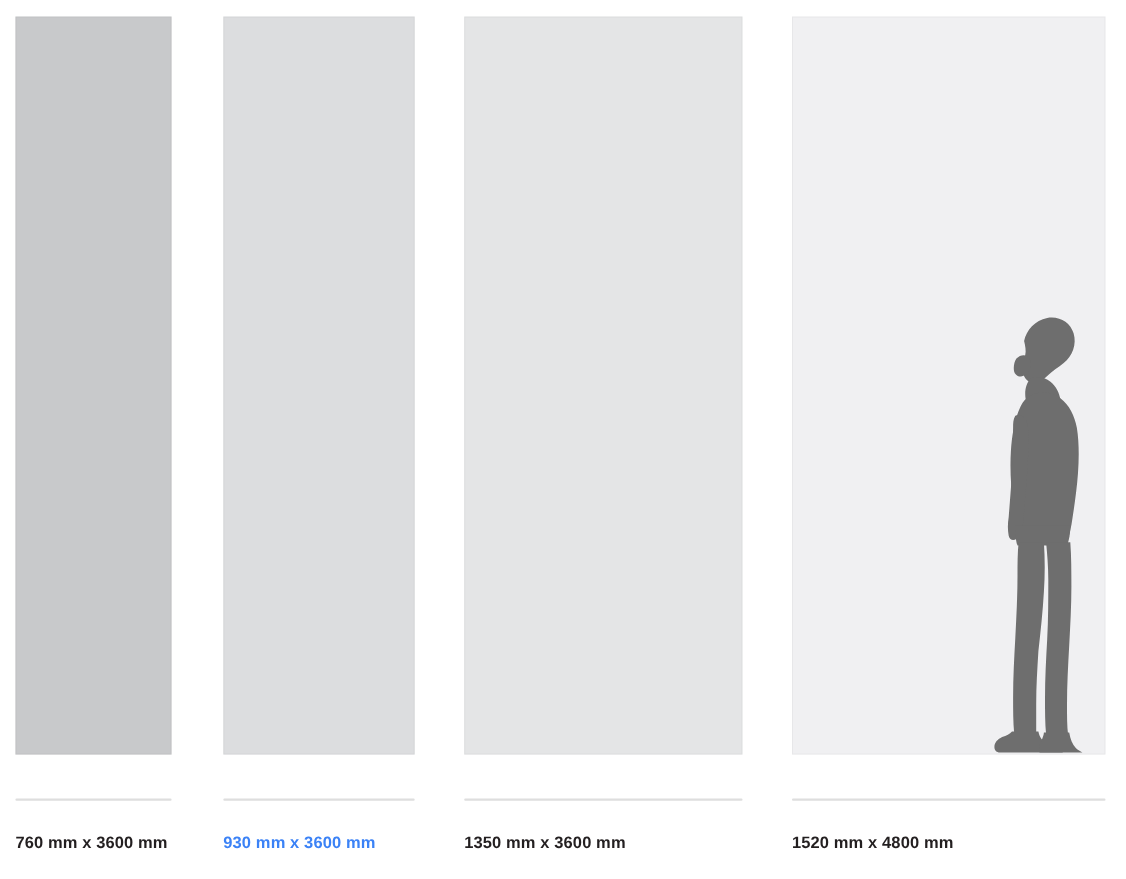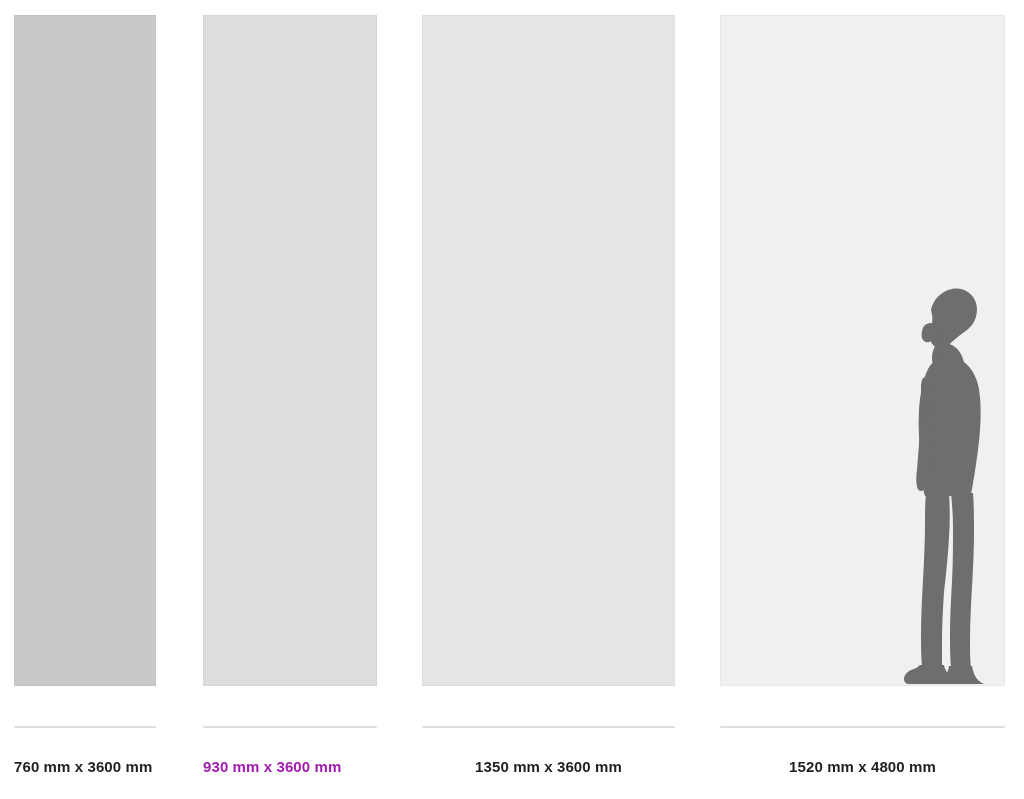--- a/index.html
+++ b/index.html
@@ -41,21 +41,20 @@
   }
 
   .panel-label {
     position: absolute;
     top: 757px;
     font-size: 15px;
     font-weight: bold;
     letter-spacing: 0.1px;
     color: #231f20;
     white-space: nowrap;
-    text-align: center;
     line-height: 20px;
   }
 
   
   #swatch-1 { left: 14px;  width: 142px; height: 671px; }
   #divider-1 { left: 14px; width: 142px; }
   #label-1  { left: 14px;  width: 142px; text-align: left; }
 
   
   #swatch-2 { left: 203px; width: 174px; height: 671px; }
@@ -91,21 +90,21 @@
 <body style="background: rgb(255, 255, 255);">
 
 <div id="stage">
 
   <div class="panel-swatch" id="swatch-1" style="background: rgb(200, 201, 203);"></div>
   <div class="panel-divider" id="divider-1" style="background: rgb(222, 222, 222);"></div>
   <div class="panel-label" id="label-1" style="color: rgb(35, 31, 32);">760 mm x 3600 mm</div>
 
   <div class="panel-swatch" id="swatch-2" style="background: rgb(220, 221, 223);"></div>
   <div class="panel-divider" id="divider-2" style="background: rgb(222, 222, 222);"></div>
-  <div class="panel-label" id="label-2" style="color: #a21caf;">930 mm x 3600 mm</div>
+  <div class="panel-label" id="label-2" style="color: #3b82f6;">930 mm x 3600 mm</div>
 
   <div class="panel-swatch" id="swatch-3" style="background: rgb(228, 229, 230);"></div>
   <div class="panel-divider" id="divider-3" style="background: rgb(222, 222, 222);"></div>
   <div class="panel-label" id="label-3" style="color: rgb(35, 31, 32);">1350 mm x 3600 mm</div>
 
   <div class="panel-swatch" id="swatch-4" style="background: rgb(240, 240, 242);"></div>
   <div class="panel-divider" id="divider-4" style="background: rgb(222, 222, 222);"></div>
   <div class="panel-label" id="label-4" style="color: rgb(35, 31, 32);">1520 mm x 4800 mm</div>
 
   <div id="human-figure">

